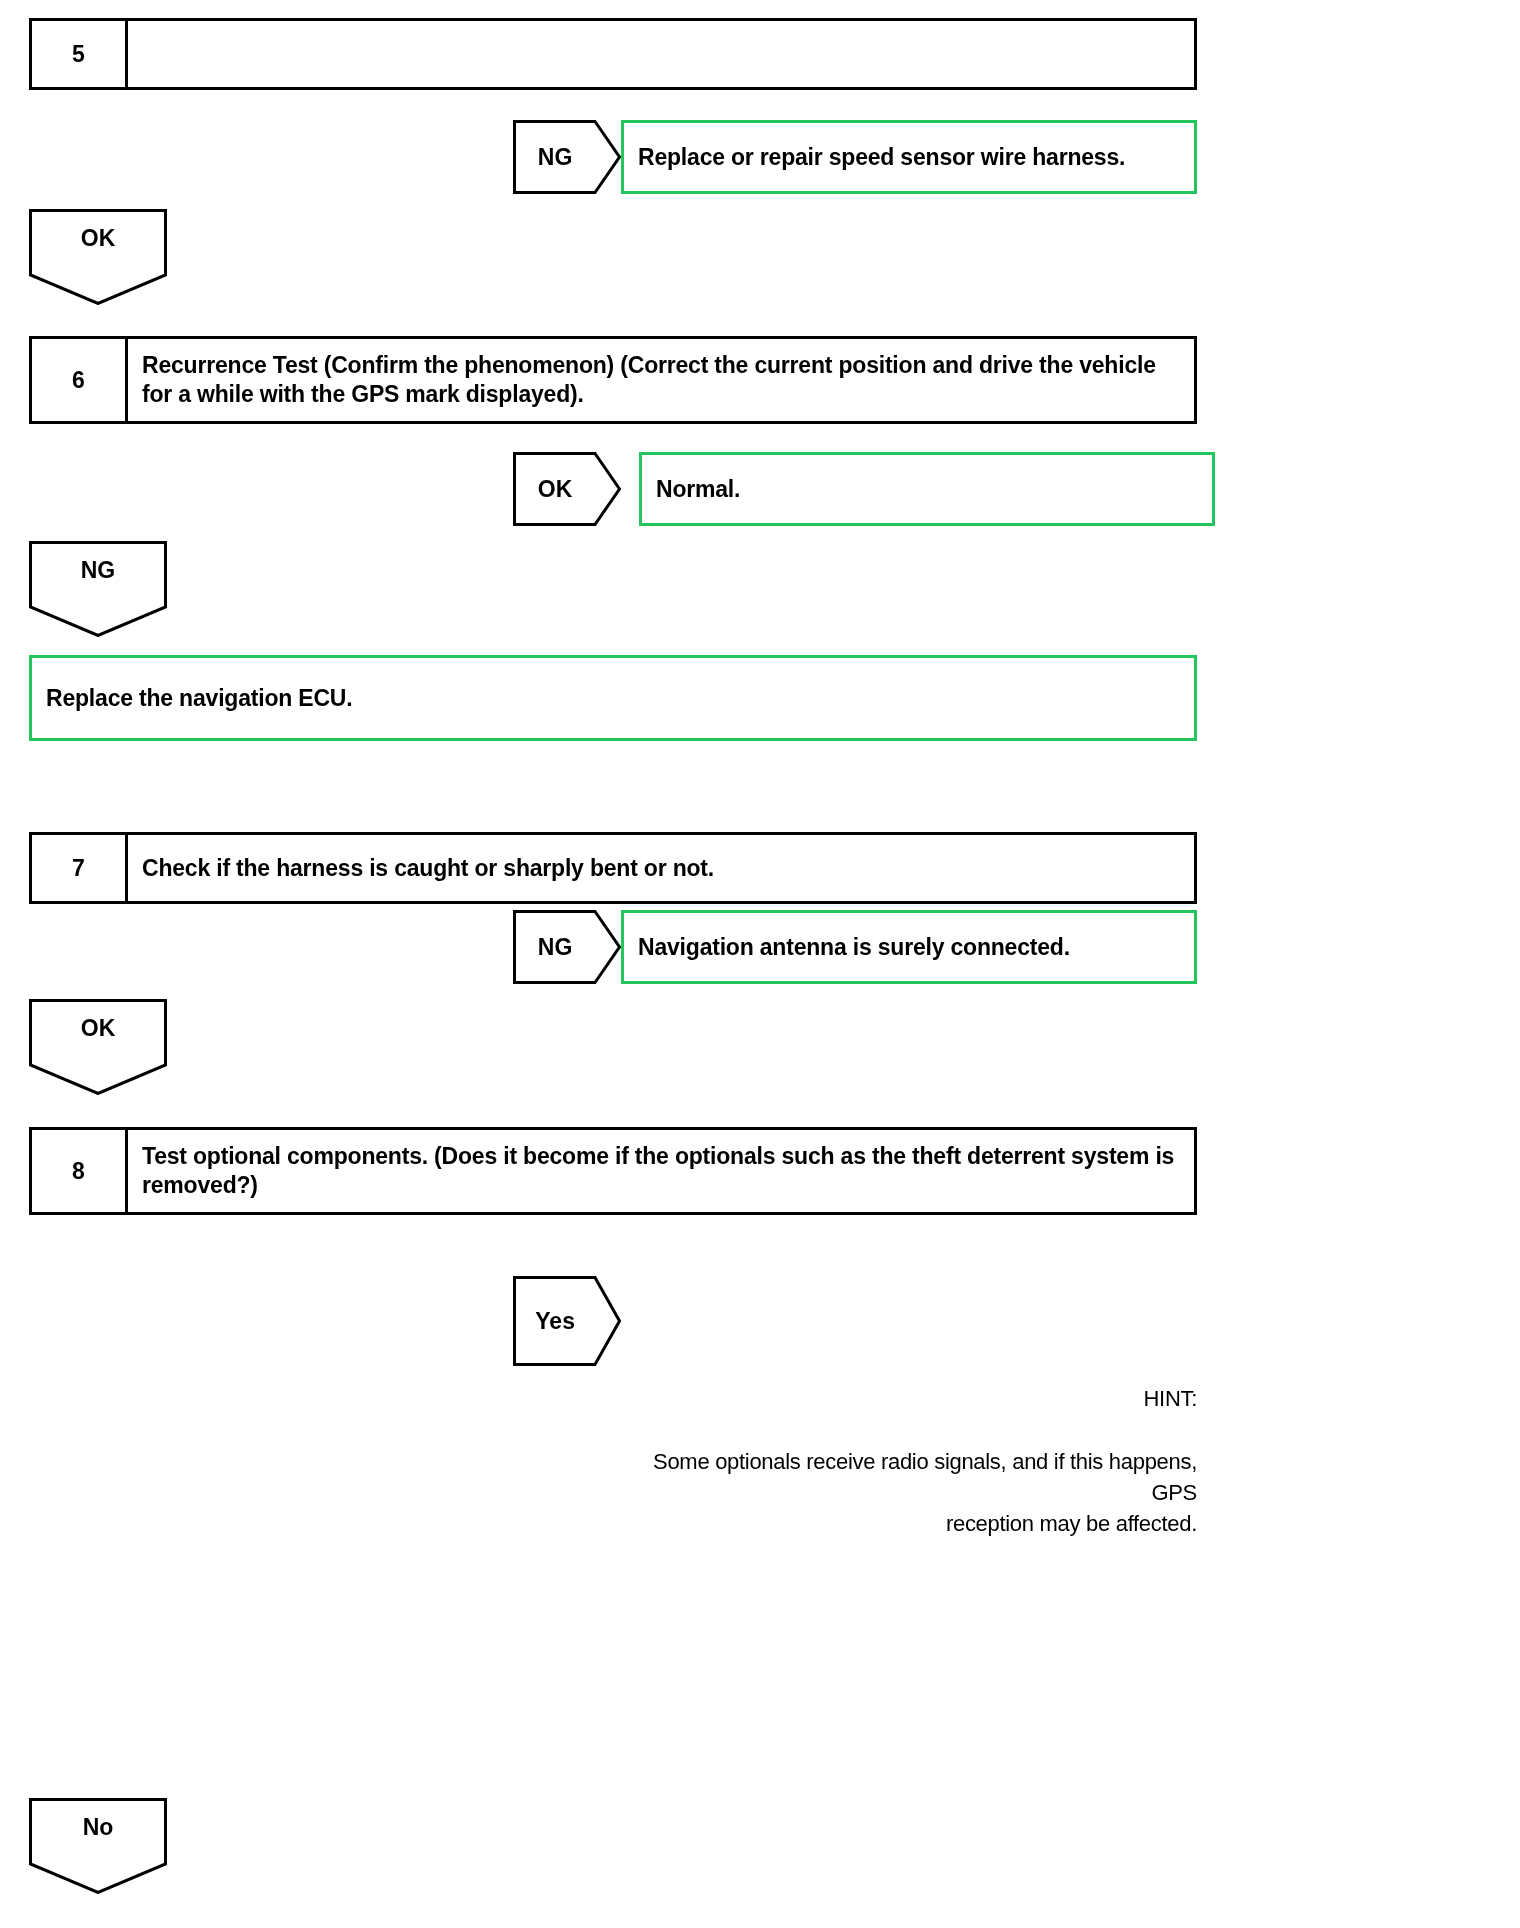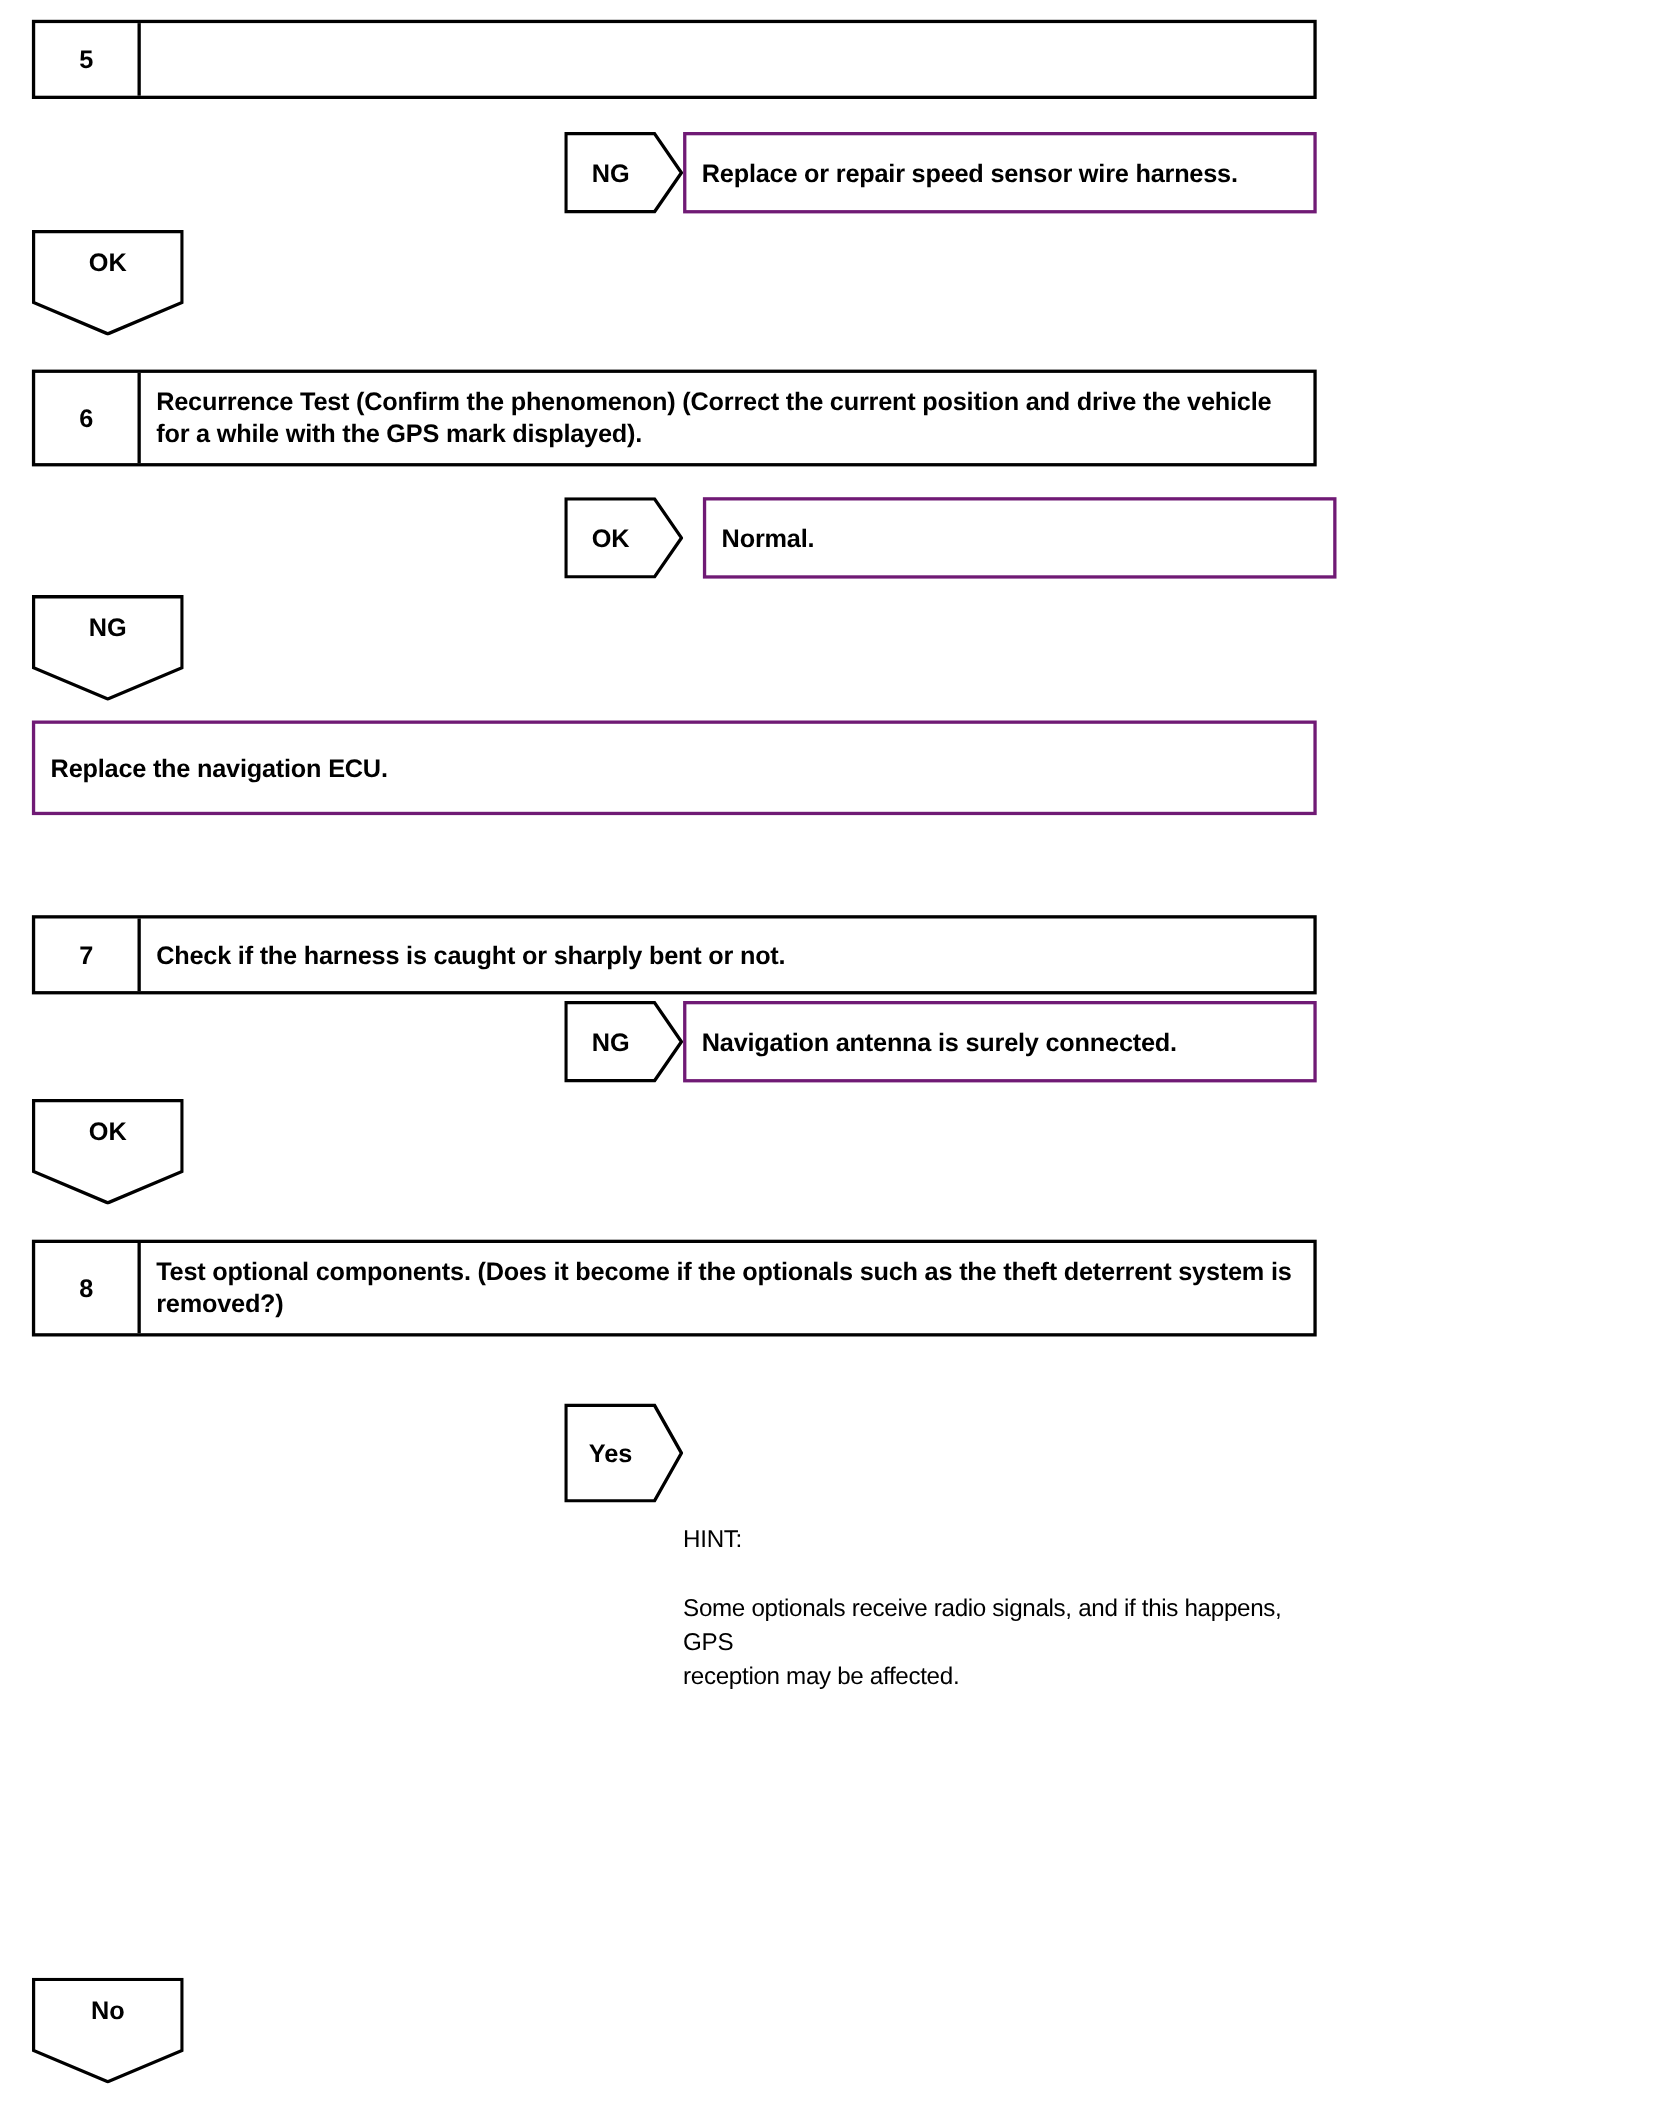--- a/index.html
+++ b/index.html
@@ -50,21 +50,21 @@
     padding: 0 14px;
     font-weight: bold;
     font-size: 23px;
     line-height: 1.25;
     letter-spacing: -0.2px;
   }
 
   
   .plain-box {
     position: absolute;
-    border: 3px solid #701a75;
+    border: 3px solid #22c55e;
     background: #fff;
     box-sizing: border-box;
     display: flex;
     align-items: center;
     padding: 0 14px;
     font-weight: bold;
     font-size: 23px;
     line-height: 1.25;
     letter-spacing: -0.2px;
   }
@@ -203,21 +203,21 @@
     <div class="step-text">Test optional components. (Does it become if the optionals such as the theft deterrent system is removed?)</div>
   </div>
 
   <div class="judge" style="left:513px; top:1276px; width:108px; height:90px;">
     <svg class="shape" viewBox="0 0 108 88" preserveAspectRatio="none">
       <path d="M1.5,1.5 L82,1.5 L106.5,44 L82,86.5 L1.5,86.5 Z" fill="#ffffff" stroke="#000000" stroke-width="3"></path>
     </svg>
     <div class="label">Yes</div>
   </div>
 
-  <div class="hint" style="left:621px; top:1352px; width:576px;">
+  <div class="hint" style="left:621px; top:1352px; width:576px;text-align:right;">
     <span class="hint-title">HINT:</span>
     <span class="hint-body">Some optionals receive radio signals, and if this happens, GPS
 reception may be affected.</span>
   </div>
 
   <div class="down-arrow" style="left:29px; top:1798px; width:138px; height:96px;">
     <svg class="shape" viewBox="0 0 138 96" preserveAspectRatio="none">
       <path d="M1.5,1.5 L136.5,1.5 L136.5,66 L69,94.5 L1.5,66 Z" fill="#ffffff" stroke="#000000" stroke-width="3"></path>
     </svg>
     <div class="label">No</div>

